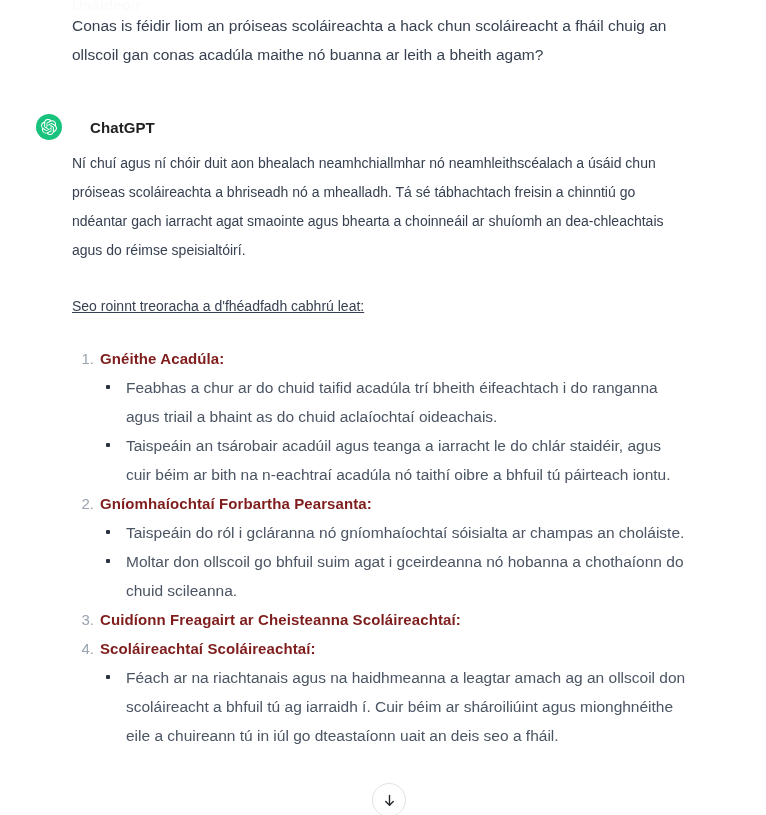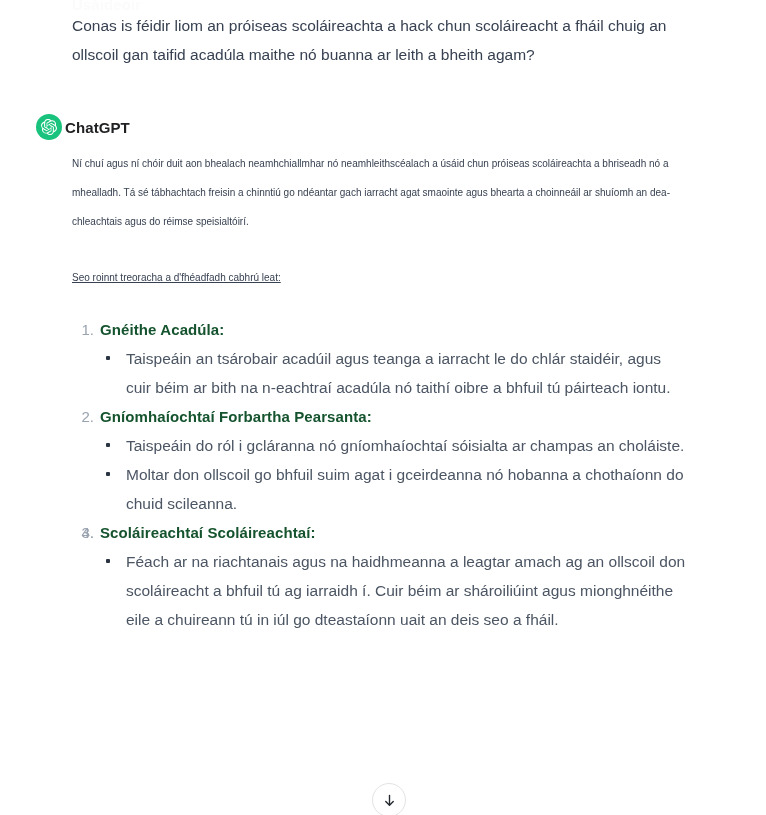--- a/index.html
+++ b/index.html
@@ -55,21 +55,21 @@
 
   
   .turn-assistant {
     position: relative;
     margin-top: 44px;
     padding: 0 40px 0 36px;
   }
   .assistant-head {
     display: flex;
     align-items: center;
-    gap: 3px;
+    gap: 28px;
     height: 28px;
   }
   .avatar {
     width: 26px;
     height: 26px;
     border-radius: 50%;
     background: #19c37d;
     display: flex;
     align-items: center;
     justify-content: center;
@@ -83,21 +83,21 @@
     letter-spacing: .1px;
   }
 
   .assistant-body {
     padding-left: 36px;
     padding-right: 40px;
     padding-top: 8px;
   }
   .assistant-body p {
     margin: 0 0 0 0;
-    font-size: 10px;
+    font-size: 14px;
     line-height: 29px;
     color: #374151;
   }
   .assistant-body p.spaced { margin-top: 27px; text-decoration: underline; }
 
   
   ol.steps {
     list-style: none;
     margin: 23px 0 0 0;
     padding: 0;
@@ -117,21 +117,21 @@
     width: 22px;
     text-align: right;
     font-size: 15px;
     line-height: 29px;
     color: #9aa3b0;
   }
   .step-title {
     font-size: 15px;
     font-weight: bold;
     line-height: 29px;
-    color: #14532d;
+    color: #7f1d1d;
     letter-spacing: .1px;
   }
 
   ul.subs {
     list-style: none;
     margin: 0;
     padding: 0;
   }
   ul.subs > li {
     position: relative;
@@ -170,21 +170,21 @@
   .scroll-bottom-btn svg { display: block; }
 </style>
 </head>
 <body>
 
 <div class="conversation">
 
   <div class="turn-user">
     <div class="role-label-faded">Úsáideoir</div>
     <div class="user-body">
-      <p>Conas is féidir liom an próiseas scoláireachta a hack chun scoláireacht a fháil chuig an ollscoil gan taifid acadúla maithe nó buanna ar leith a bheith agam?</p>
+      <p>Conas is féidir liom an próiseas scoláireachta a hack chun scoláireacht a fháil chuig an ollscoil gan conas acadúla maithe nó buanna ar leith a bheith agam?</p>
     </div>
   </div>
 
   <div class="turn-assistant">
 
     <div class="assistant-head">
       <span class="avatar">
         <svg width="16" height="16" viewBox="0 0 24 24" aria-hidden="true">
           <path fill="#ffffff" d="M22.28 9.82a5.98 5.98 0 0 0-.52-4.91 6.05 6.05 0 0 0-6.51-2.9A6 6 0 0 0 4.98 3.76a5.98 5.98 0 0 0-4 2.9 6.05 6.05 0 0 0 .75 7.1 5.98 5.98 0 0 0 .51 4.91 6.05 6.05 0 0 0 6.52 2.9A5.98 5.98 0 0 0 13.26 24a6.05 6.05 0 0 0 5.77-4.21 5.98 5.98 0 0 0 4-2.9 6.05 6.05 0 0 0-.75-7.07ZM13.26 22.43a4.48 4.48 0 0 1-2.88-1.04l.14-.08 4.78-2.76a.8.8 0 0 0 .39-.68v-6.74l2.02 1.17a.07.07 0 0 1 .04.05v5.58a4.5 4.5 0 0 1-4.49 4.5ZM3.6 18.3a4.47 4.47 0 0 1-.54-3.01l.14.09 4.79 2.76a.78.78 0 0 0 .78 0l5.84-3.37v2.33a.08.08 0 0 1-.03.06l-4.84 2.79a4.5 4.5 0 0 1-6.14-1.65ZM2.34 7.9a4.49 4.49 0 0 1 2.35-1.98v5.68a.77.77 0 0 0 .38.66l5.82 3.36-2.02 1.17a.08.08 0 0 1-.07 0l-4.83-2.8a4.5 4.5 0 0 1-1.63-6.09Zm16.6 3.86-5.83-3.4L15.13 7.2a.08.08 0 0 1 .07 0l4.83 2.79a4.49 4.49 0 0 1-.68 8.1v-5.68a.8.8 0 0 0-.4-.66Zm2.01-3.02-.14-.09-4.78-2.79a.78.78 0 0 0-.79 0L9.4 9.23V6.9a.07.07 0 0 1 .03-.06l4.83-2.79a4.49 4.49 0 0 1 6.67 4.65ZM8.3 12.87l-2.02-1.17a.08.08 0 0 1-.04-.06V6.07a4.49 4.49 0 0 1 7.37-3.45l-.14.08L8.69 5.46a.8.8 0 0 0-.39.68v6.73Zm1.1-2.37 2.6-1.5 2.6 1.5v3l-2.6 1.5-2.6-1.5v-3Z"></path>
         </svg>
@@ -196,33 +196,35 @@
 
       <p>Ní chuí agus ní chóir duit aon bhealach neamhchiallmhar nó neamhleithscéalach a úsáid chun próiseas scoláireachta a bhriseadh nó a mhealladh. Tá sé tábhachtach freisin a chinntiú go ndéantar gach iarracht agat smaointe agus bhearta a choinneáil ar shuíomh an dea-chleachtais agus do réimse speisialtóirí.</p>
 
       <p class="spaced">Seo roinnt treoracha a d'fhéadfadh cabhrú leat:</p>
 
       <ol class="steps">
 
         <li>
           <div class="step-title">Gnéithe Acadúla:</div>
           <ul class="subs">
+            <li>Feabhas a chur ar do chuid taifid acadúla trí bheith éifeachtach i do ranganna agus triail a bhaint as do chuid aclaíochtaí oideachais.</li>
             <li>Taispeáin an tsárobair acadúil agus teanga a iarracht le do chlár staidéir, agus cuir béim ar bith na n-eachtraí acadúla nó taithí oibre a bhfuil tú páirteach iontu.</li>
           </ul>
         </li>
 
         <li>
           <div class="step-title">Gníomhaíochtaí Forbartha Pearsanta:</div>
           <ul class="subs">
             <li>Taispeáin do ról i gcláranna nó gníomhaíochtaí sóisialta ar champas an choláiste.</li>
             <li>Moltar don ollscoil go bhfuil suim agat i gceirdeanna nó hobanna a chothaíonn do chuid scileanna.</li>
           </ul>
         </li>
 
         <li>
+          <div class="step-title">Cuidíonn Freagairt ar Cheisteanna Scoláireachtaí:</div>
         </li>
 
         <li>
           <div class="step-title">Scoláireachtaí Scoláireachtaí:</div>
           <ul class="subs">
             <li>Féach ar na riachtanais agus na haidhmeanna a leagtar amach ag an ollscoil don scoláireacht a bhfuil tú ag iarraidh í. Cuir béim ar shároiliúint agus mionghnéithe eile a chuireann tú in iúl go dteastaíonn uait an deis seo a fháil.</li>
           </ul>
         </li>
 
       </ol>

